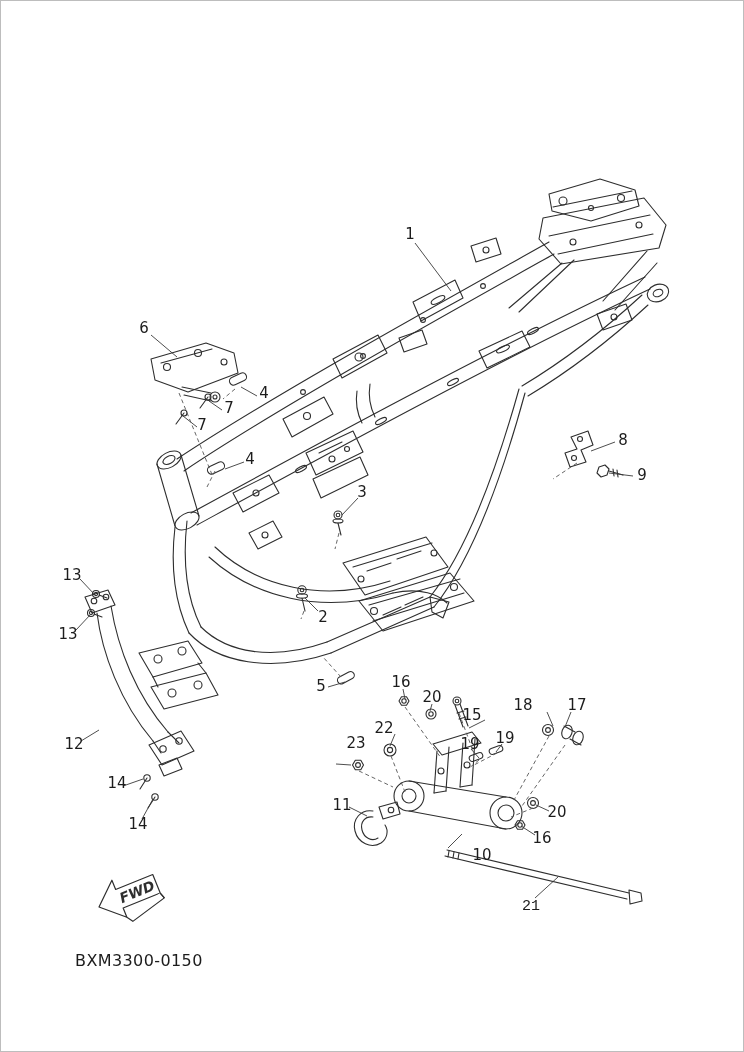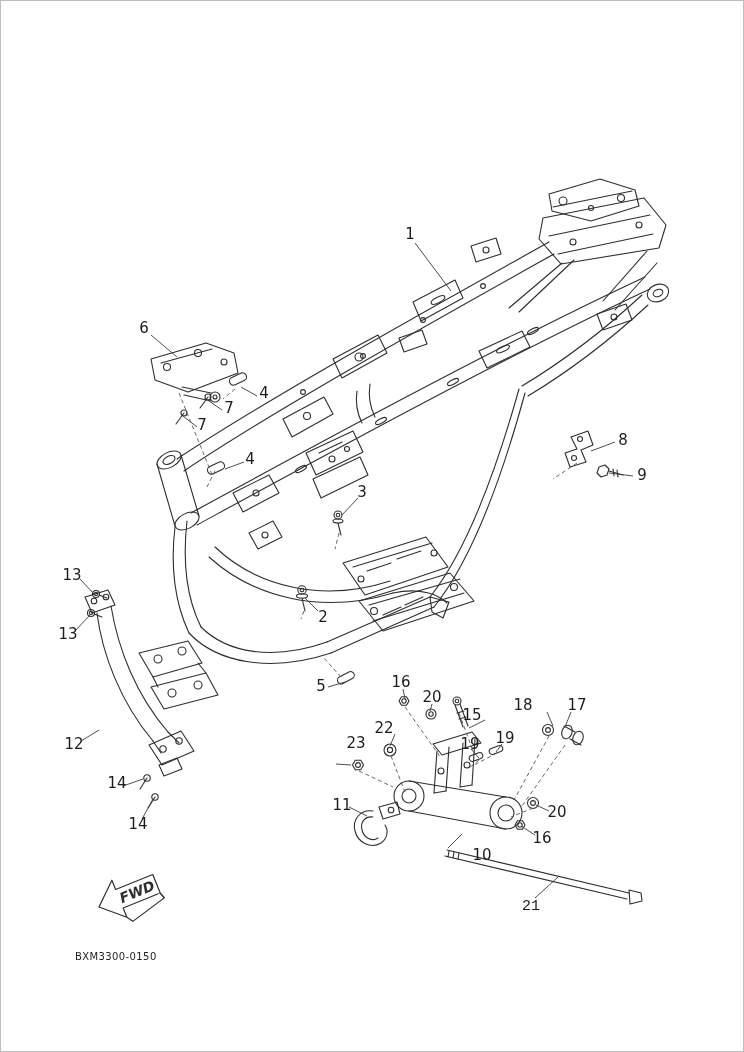--- a/index.html
+++ b/index.html
@@ -20,21 +20,21 @@
     transform: translate(-50%, -50%);
     font-size: 15px;
     line-height: 1;
     color: #1c1c1c;
     white-space: nowrap;
   }
   .drawing-code {
     position: absolute;
     left: 74px;
     top: 950px;
-    font-size: 10px;
+    font-size: 16px;
     letter-spacing: 0.4px;
     color: #1c1c1c;
   }
 </style>
 </head>
 <body>
 
 <div class="stage">
 
   <svg width="744" height="1052" viewBox="0 0 744 1052">

